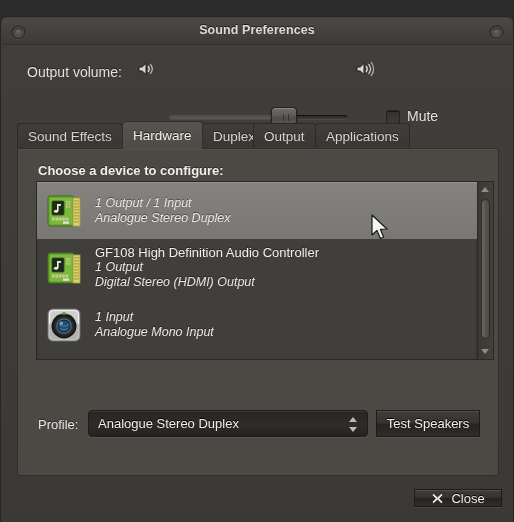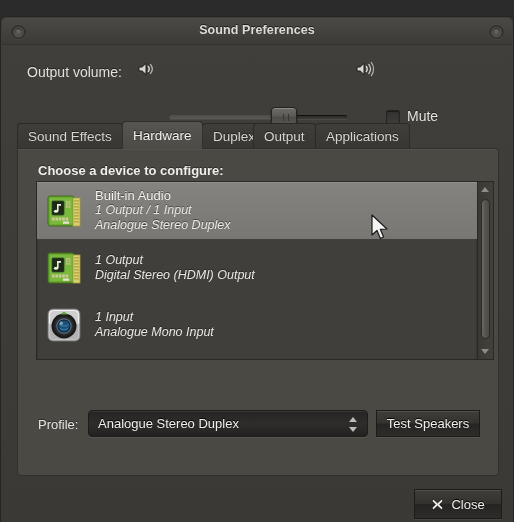--- a/index.html
+++ b/index.html
@@ -339,21 +339,21 @@
     justify-content: center;
   }
   #test-speakers-button {
     position: absolute;
     left: 358px; top: 261px;
     width: 104px; height: 27px;
   }
   #close-button {
     position: absolute;
     left: 413px; top: 472px;
-    width: 88px; height: 30px;
+    width: 88px; height: 18px;
     gap: 7px;
   }
   #close-icon { display:block; }
 
   
   #mouse-cursor {
     position: absolute;
     left: 369px; top: 197px;
     width: 20px; height: 28px;
     pointer-events: none;
@@ -450,21 +450,20 @@
               <rect x="9" y="28.5" width="2.6" height="3"></rect>
                 <rect x="12.4" y="28.5" width="2.6" height="3"></rect>
               <rect x="15.8" y="28.5" width="2.6" height="3"></rect>
                 <rect x="19.2" y="28.5" width="2.6" height="3"></rect>
               <rect x="22.6" y="28.5" width="2.6" height="3"></rect>
             </g>
             <rect x="20" y="32.5" width="6" height="2.3" fill="#e6e2cf"></rect>
           </svg>
         </span>
         <span class="dev-text">
-          <div class="dev-name">Built-in Audio</div>
           <div class="dev-line">1 Output / 1 Input</div>
           <div class="dev-line">Analogue Stereo Duplex</div>
         </span>
       </div>
 
       <div class="device-row">
         <span class="dev-icon">
           <svg width="44" height="44" viewBox="0 0 44 44">
             <rect x="5" y="7" width="26" height="30" rx="2" fill="#6aa832" stroke="#3f6b1c" stroke-width="1"></rect>
             <rect x="7" y="9" width="22" height="26" rx="1" fill="#79b93c"></rect>
@@ -497,20 +496,21 @@
               <rect x="9" y="28.5" width="2.6" height="3"></rect>
                 <rect x="12.4" y="28.5" width="2.6" height="3"></rect>
               <rect x="15.8" y="28.5" width="2.6" height="3"></rect>
                 <rect x="19.2" y="28.5" width="2.6" height="3"></rect>
               <rect x="22.6" y="28.5" width="2.6" height="3"></rect>
             </g>
             <rect x="20" y="32.5" width="6" height="2.3" fill="#e6e2cf"></rect>
           </svg>
         </span>
         <span class="dev-text">
+          <div class="dev-name">GF108 High Definition Audio Controller</div>
           <div class="dev-line">1 Output</div>
           <div class="dev-line">Digital Stereo (HDMI) Output</div>
         </span>
       </div>
 
       <div class="device-row">
         <span class="dev-icon">
           <svg width="44" height="44" viewBox="0 0 44 44">
             <rect x="5" y="6" width="32" height="32" rx="5" fill="#cfcfcf" stroke="#6d6d6d" stroke-width="1"></rect>
             <rect x="6.5" y="7.5" width="29" height="29" rx="4" fill="none" stroke="#f2f2f2" stroke-width="1"></rect>

